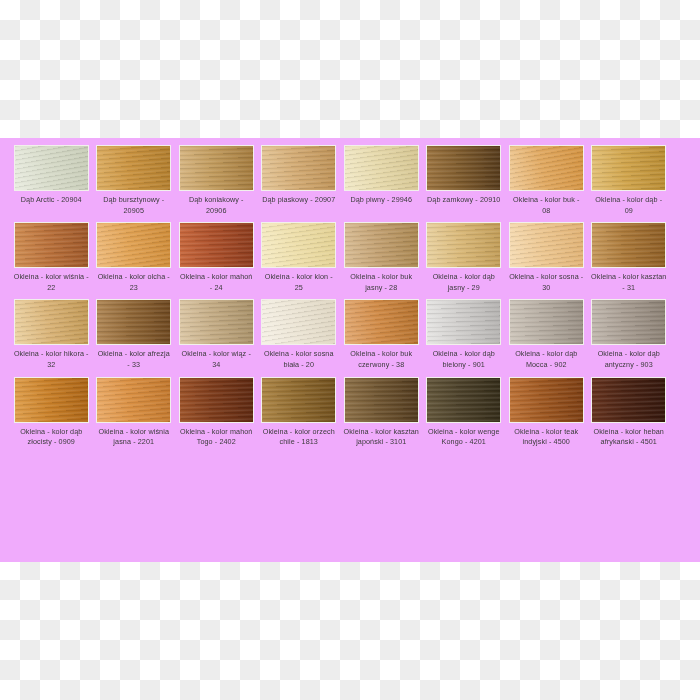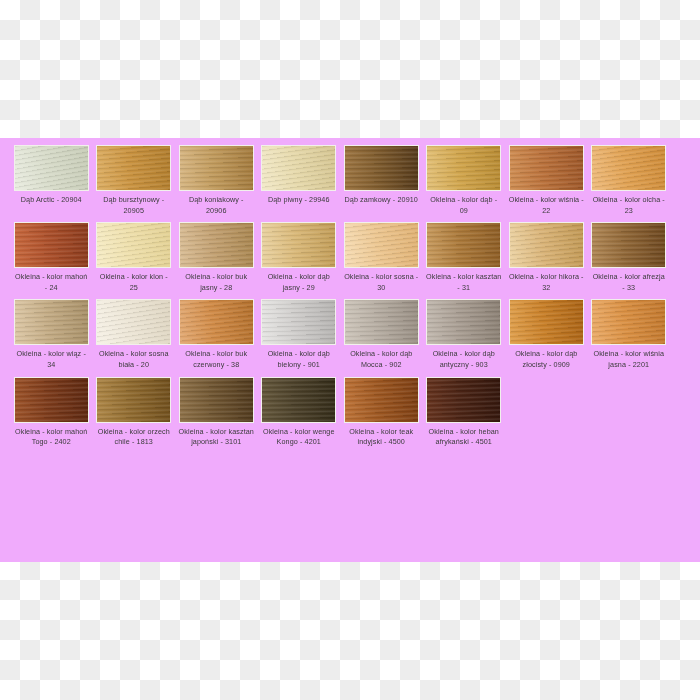--- a/index.html
+++ b/index.html
@@ -86,29 +86,41 @@
           <div class="swatch-caption">Dąb bursztynowy - 20905</div>
         </div>
         <div class="swatch-cell">
           <div class="swatch-chip">
             <div class="grain" style="background: repeating-linear-gradient(178deg, rgba(0, 0, 0, 0.1) 0px, rgba(0, 0, 0, 0) 1.5px, rgba(255, 255, 255, 0.1) 3px, rgba(0, 0, 0, 0) 4.5px), linear-gradient(88deg, rgb(214, 181, 129) 0%, rgb(192, 154, 92) 45%, rgb(162, 121, 60) 100%);"></div>
           </div>
           <div class="swatch-caption">Dąb koniakowy - 20906</div>
         </div>
         <div class="swatch-cell">
           <div class="swatch-chip">
+            <div class="grain" style="background: repeating-linear-gradient(176deg, rgba(0, 0, 0, 0.1) 0px, rgba(0, 0, 0, 0) 1.5px, rgba(255, 255, 255, 0.1) 3px, rgba(0, 0, 0, 0) 4.5px), linear-gradient(86deg, rgb(228, 198, 152) 0%, rgb(211, 171, 116) 45%, rgb(188, 144, 85) 100%);"></div>
+          </div>
+          <div class="swatch-caption">Dąb piaskowy - 20907</div>
+        </div>
+        <div class="swatch-cell">
+          <div class="swatch-chip">
             <div class="grain" style="background: repeating-linear-gradient(172deg, rgba(0, 0, 0, 0.1) 0px, rgba(0, 0, 0, 0) 1.5px, rgba(255, 255, 255, 0.1) 3px, rgba(0, 0, 0, 0) 4.5px), linear-gradient(82deg, rgb(242, 233, 200) 0%, rgb(230, 217, 171) 45%, rgb(212, 196, 144) 100%);"></div>
           </div>
           <div class="swatch-caption">Dąb piwny - 29946</div>
         </div>
         <div class="swatch-cell">
           <div class="swatch-chip">
             <div class="grain" style="background: repeating-linear-gradient(179deg, rgba(0, 0, 0, 0.1) 0px, rgba(0, 0, 0, 0) 1.5px, rgba(255, 255, 255, 0.1) 3px, rgba(0, 0, 0, 0) 4.5px), linear-gradient(89deg, rgb(156, 116, 64) 0%, rgb(125, 90, 44) 45%, rgb(84, 57, 26) 100%);"></div>
           </div>
           <div class="swatch-caption">Dąb zamkowy - 20910</div>
+        </div>
+        <div class="swatch-cell">
+          <div class="swatch-chip">
+            <div class="grain" style="background: repeating-linear-gradient(170deg, rgba(0, 0, 0, 0.1) 0px, rgba(0, 0, 0, 0) 1.5px, rgba(255, 255, 255, 0.1) 3px, rgba(0, 0, 0, 0) 4.5px), linear-gradient(80deg, rgb(240, 203, 152) 0%, rgb(224, 168, 96) 45%, rgb(210, 145, 63) 100%);"></div>
+          </div>
+          <div class="swatch-caption">Okleina - kolor buk - 08</div>
         </div>
         <div class="swatch-cell">
           <div class="swatch-chip">
             <div class="grain" style="background: repeating-linear-gradient(177deg, rgba(0, 0, 0, 0.1) 0px, rgba(0, 0, 0, 0) 1.5px, rgba(255, 255, 255, 0.1) 3px, rgba(0, 0, 0, 0) 4.5px), linear-gradient(87deg, rgb(226, 192, 119) 0%, rgb(208, 164, 75) 45%, rgb(183, 138, 50) 100%);"></div>
           </div>
           <div class="swatch-caption">Okleina - kolor dąb - 09</div>
         </div>
         <div class="swatch-cell">
           <div class="swatch-chip">
             <div class="grain" style="background: repeating-linear-gradient(177deg, rgba(0, 0, 0, 0.1) 0px, rgba(0, 0, 0, 0) 1.5px, rgba(255, 255, 255, 0.1) 3px, rgba(0, 0, 0, 0) 4.5px), linear-gradient(87deg, rgb(207, 141, 82) 0%, rgb(185, 112, 58) 45%, rgb(156, 86, 40) 100%);"></div>

